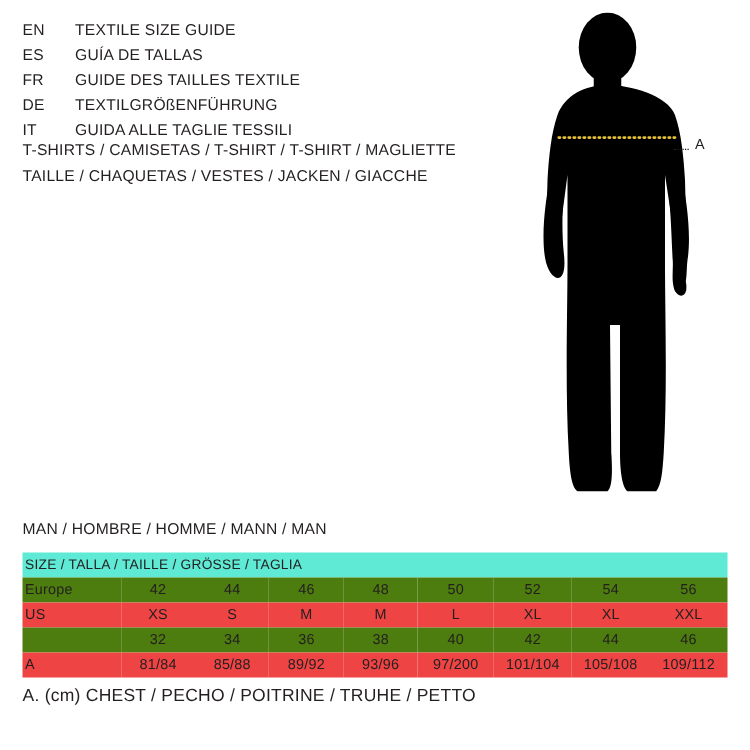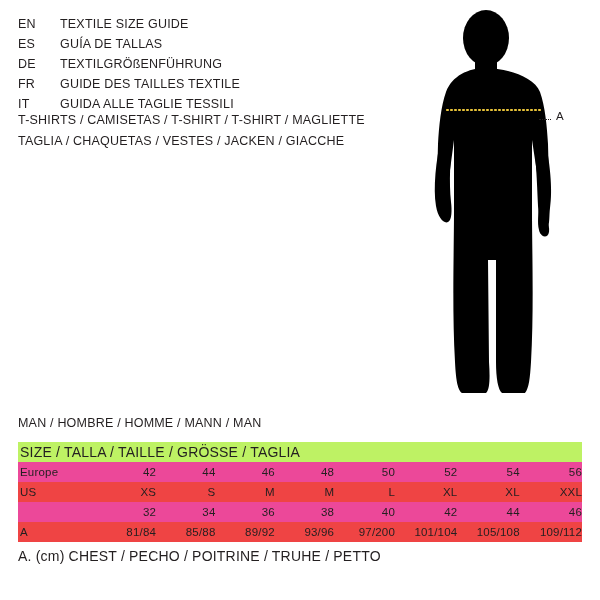--- a/index.html
+++ b/index.html
@@ -100,36 +100,36 @@
     border-collapse: collapse;
     font-size: 11.5px;
   }
   table.size-table td {
     height: 20px;
     padding: 0;
     vertical-align: middle;
     letter-spacing: 0.2px;
   }
   .row-header td {
-    background: #bef264;
-    font-size: 14px;
+    background: #5eead4;
+    font-size: 11px;
   }
   .row-band td {
-    background: #ec4899;
+    background: #4d7c0f;
   }
   .row-plain td {
     background: #ef4444;
   }
   .col-label {
     width: 88px;
     padding-left: 2px !important;
   }
   .cell {
     width: 68px;
-    text-align: right;
+    text-align: center;
   }
   .footnote {
     position: absolute;
     left: 18px;
     top: 548px;
     font-size: 14px;
     letter-spacing: 0.2px;
     white-space: nowrap;
   }
 </style>
@@ -141,36 +141,36 @@
   <div class="lang-block">
     <div class="lang-row">
       <span class="lang-code">EN</span>
       <span class="lang-text">TEXTILE SIZE GUIDE</span>
     </div>
     <div class="lang-row">
       <span class="lang-code">ES</span>
       <span class="lang-text">GUÍA DE TALLAS</span>
     </div>
     <div class="lang-row">
+      <span class="lang-code">FR</span>
+      <span class="lang-text">GUIDE DES TAILLES TEXTILE</span>
+    </div>
+    <div class="lang-row">
       <span class="lang-code">DE</span>
       <span class="lang-text">TEXTILGRÖßENFÜHRUNG</span>
     </div>
     <div class="lang-row">
-      <span class="lang-code">FR</span>
-      <span class="lang-text">GUIDE DES TAILLES TEXTILE</span>
-    </div>
-    <div class="lang-row">
       <span class="lang-code">IT</span>
       <span class="lang-text">GUIDA ALLE TAGLIE TESSILI</span>
     </div>
   </div>
 
   <div class="head-block">
     <div class="head-line">T-SHIRTS / CAMISETAS / T-SHIRT / T-SHIRT / MAGLIETTE</div>
-    <div class="head-line">TAGLIA / CHAQUETAS / VESTES / JACKEN / GIACCHE</div>
+    <div class="head-line">TAILLE / CHAQUETAS / VESTES / JACKEN / GIACCHE</div>
   </div>
 
   <div class="figure">
     <svg width="190" height="390" viewBox="0 0 190 390" xmlns="http://www.w3.org/2000/svg">
       <g fill="#000000">
 
         <ellipse cx="86" cy="28" rx="23" ry="28"></ellipse>
 
         <rect x="75" y="50" width="22" height="16"></rect>
 

